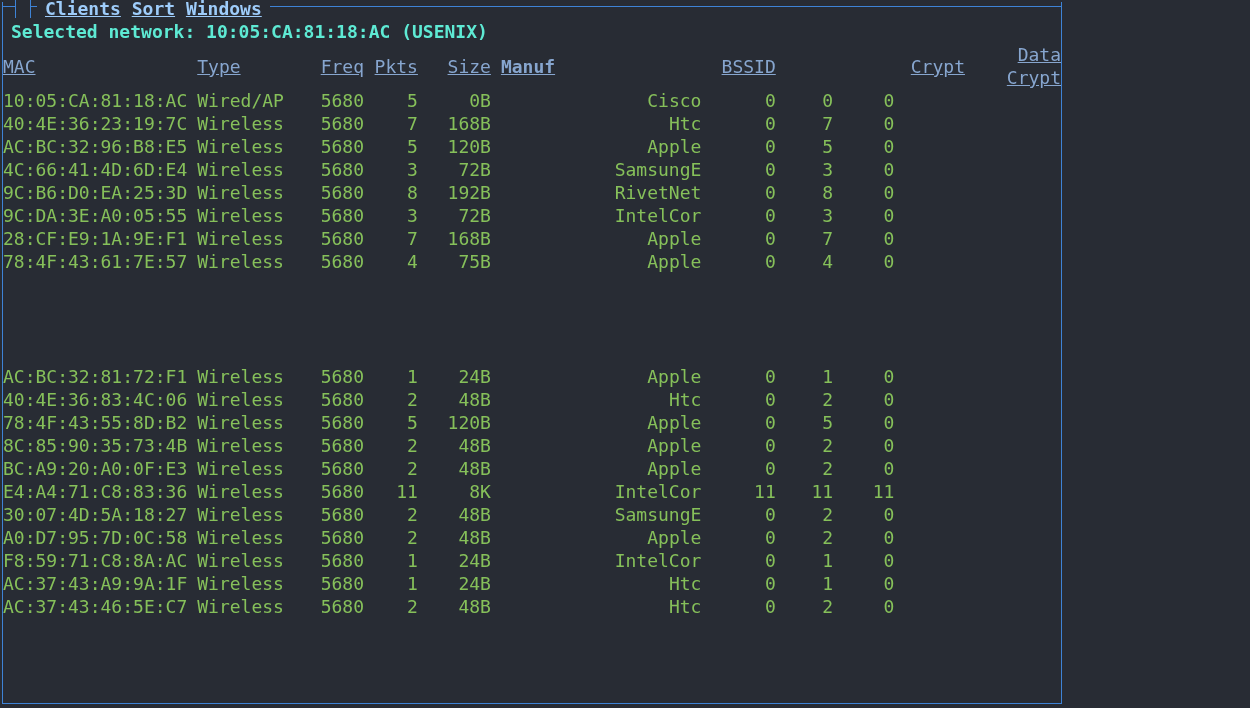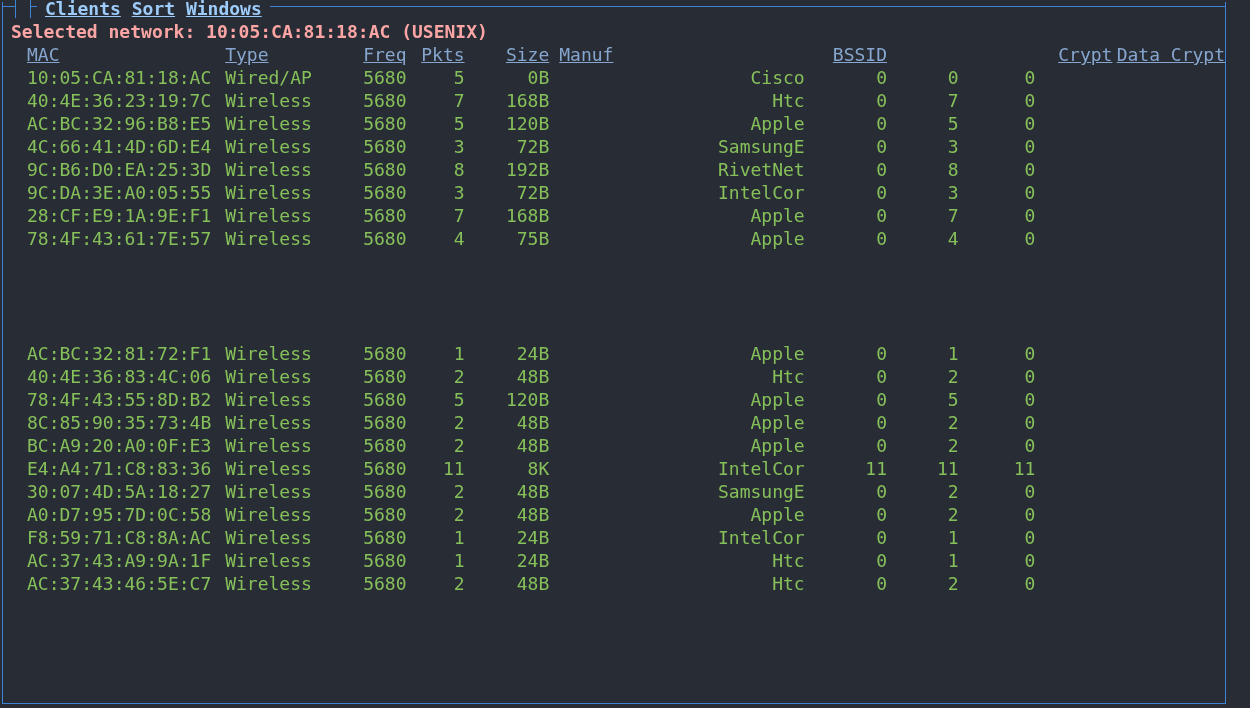--- a/index.html
+++ b/index.html
@@ -11,21 +11,21 @@
     color:#abb2bf;
     width:1250px;
     height:708px;
     overflow:hidden;
     letter-spacing:0px;
   }
   .frame{
     box-sizing:border-box;
     border:1px solid #3e83d6;
     border-top:none;
-    width:1224px;
+    width:1060px;
     height:702px;
     position:relative;
     margin:2px 4px 4px 2px;
   }
   .topline{
     position:absolute;
     top:4px;left:0;right:0;
     height:1px;
     background:#3e83d6;
   }
@@ -49,27 +49,27 @@
     font-weight:bold;
   }
   .menubar span{
     text-decoration:underline;
     text-decoration-color:#9eccfa;
   }
   .selnet{
     position:absolute;
     top:18px;
     left:8px;
-    color:#fca5a5;
+    color:#5eead4;
     font-weight:bold;
   }
   table{
     position:absolute;
     top:41px;
-    left:24px;
+    left:0;
     border-collapse:collapse;
     font-variant-numeric:tabular-nums;
   }
   th{
     color:#87a6cf;
     font-weight:normal;
     text-decoration:underline;
     text-align:left;
     padding:0;
   }
@@ -85,21 +85,21 @@
   col.c-type  { width:98px; }
   col.c-freq  { width:90px; }
   col.c-pkts  { width:60px; }
   col.c-size  { width:90px; }
   col.c-manuf { width:276px; }
   col.c-bssid { width:86px; }
   col.c-n1    { width:78px; }
   col.c-n2    { width:84px; }
   col.c-crypt { width:80px; }
   col.c-dcrypt{ width:120px; }
-  th.c-manuf{ padding-left:10px;}
+  th.c-manuf{ padding-left:10px;font-weight:bold;}
   td.c-manuf{ padding-left:10px;text-align:right;}
   th.c-bssid{ text-align:right;margin-top:32px;}
 </style>
 </head>
 <body>
 
 <div class="frame">
   <div class="topline"></div>
   <div class="menucorner"></div>
   <div class="menubar">

